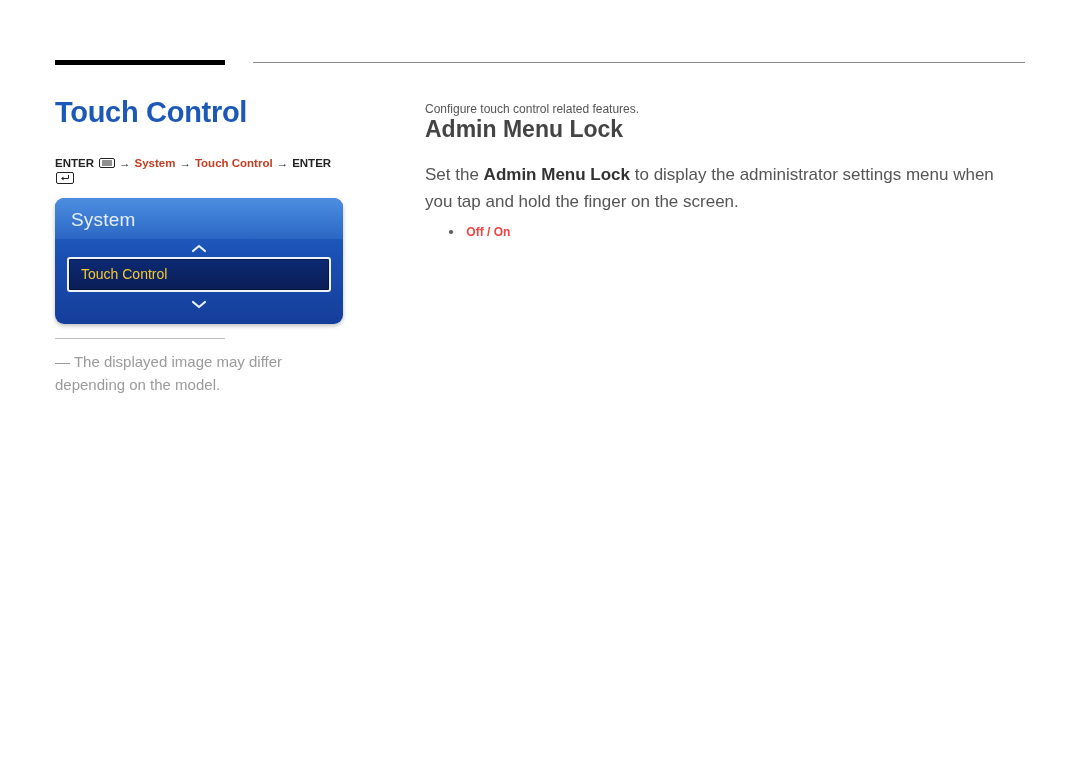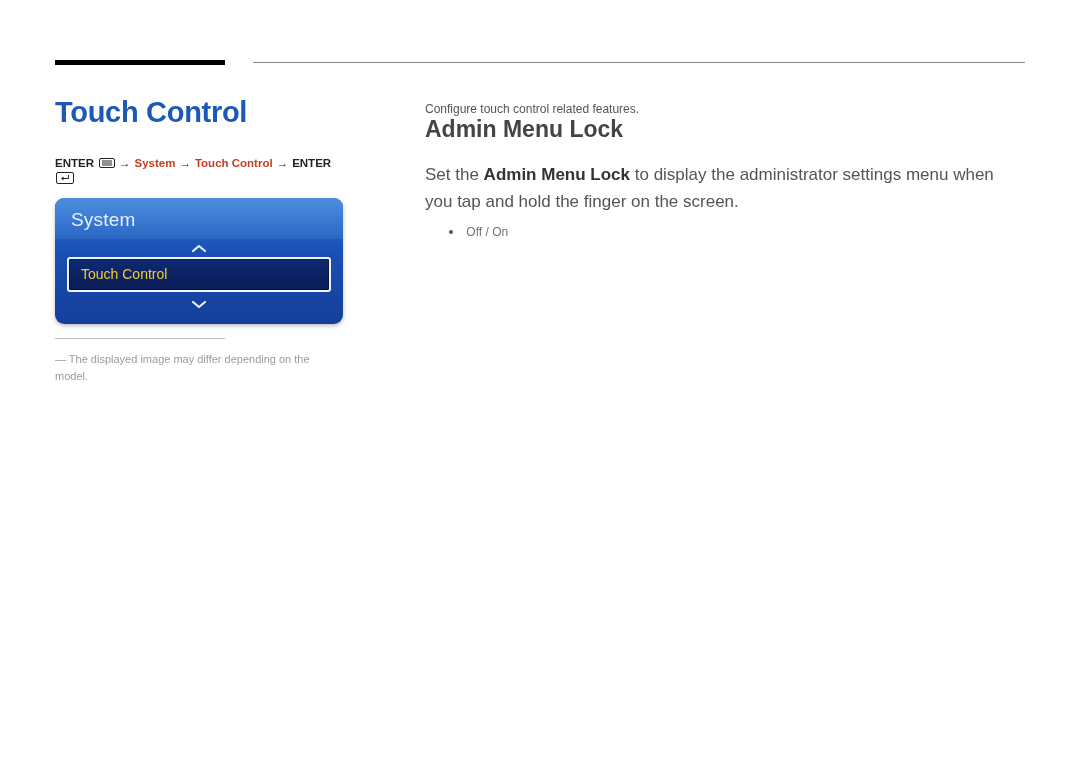--- a/index.html
+++ b/index.html
@@ -110,21 +110,21 @@
     }
     .osd-bottom-pad { height: 14px; }
     .footnote-rule {
       width: 170px;
       height: 1px;
       background: #bfbfbf;
       margin-top: 14px;
       margin-bottom: 12px;
     }
     .footnote {
-      font-size: 11px;
+      font-size: 15px;
       color: #9b9b9b;
       line-height: 1.5;
     }
     .intro {
       font-size: 12px;
       color: #555;
       margin-top: 6px;
     }
     .section-heading {
       font-size: 23px;
@@ -146,22 +146,22 @@
     .option-list .bullet {
       display: inline-block;
       width: 4px; height: 4px; background: #555;
       border-radius: 50%;
       vertical-align: middle;
       margin-right: 10px;
       position: relative;
       top: -1px;
     }
     .option-list .off-on {
-      color: #737373;
-      font-weight: 400;
+      color: #ef4444;
+      font-weight: 700;
     }
   </style>
 </head>
 <body>
 
 <div class="page">
 
   <div class="top-rule">
     <div class="thick"></div>
     <div class="thin"></div>

